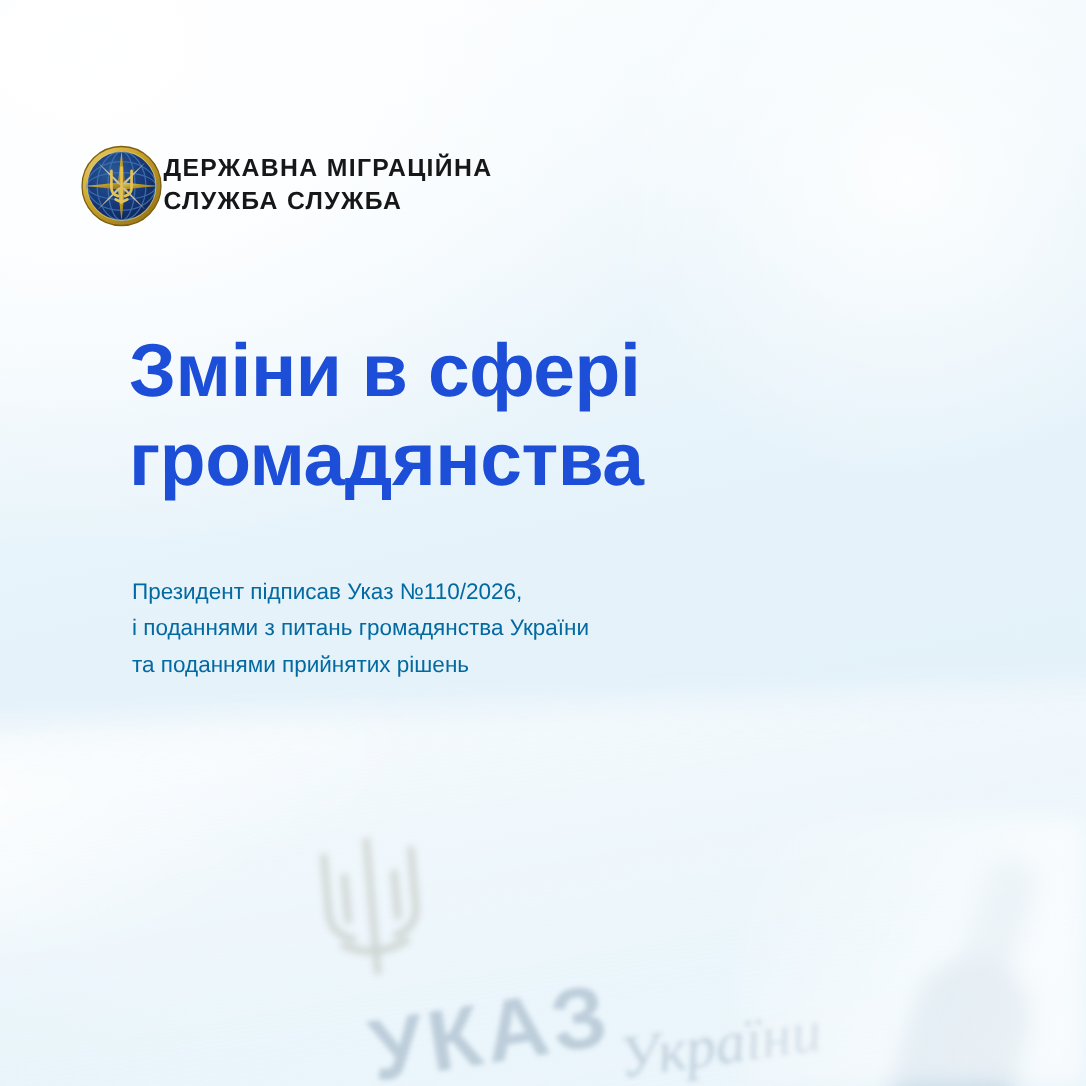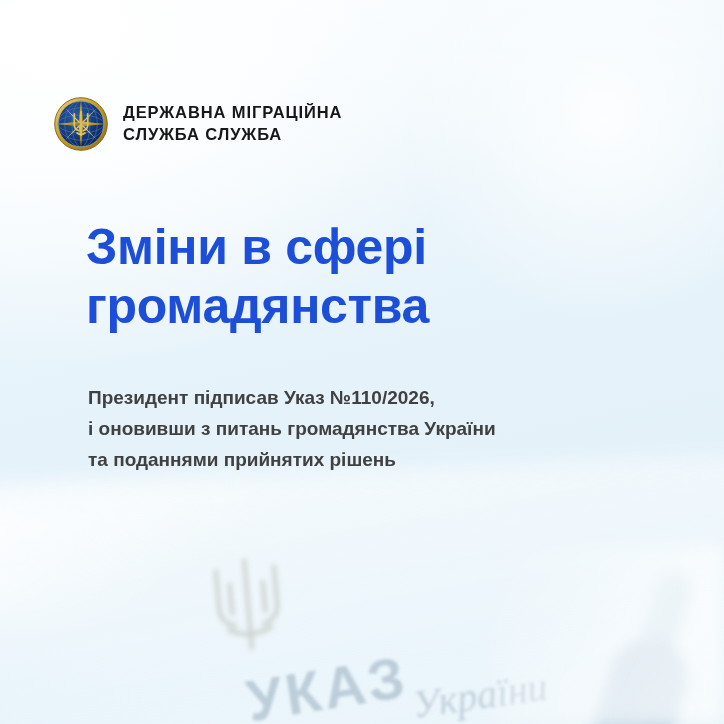--- a/index.html
+++ b/index.html
@@ -148,21 +148,20 @@
     filter: blur(8px);
   }
 
   
   .logo-row {
     position: absolute;
     left: 53px;
     top: 96px;
     display: flex;
     align-items: center;
-    gap: 14px;
   }
   .emblem {
     width: 56px;
     height: 56px;
     flex: 0 0 56px;
   }
   .emblem svg { display: block; width: 100%; height: 100%; }
 
   .logo-text {
     display: flex;
@@ -209,24 +208,24 @@
       #1e3f9e 88%,
       #12309b 100%);
   }
 
   
   .body-copy {
     position: absolute;
     left: 88px;
     top: 383px;
     width: 580px;
-    font-size: 19px;
+    font-size: 15px;
     line-height: 1.62;
-    font-weight: 700;
-    color: #404040;
+    font-weight: 400;
+    color: #0369a1;
   }
   .body-copy p { margin: 0; }
 </style>
 </head>
 <body>
 
 <div id="card">
 
   <div class="bg-base"></div>
   <div class="bg-glow-tr"></div>
@@ -315,17 +314,17 @@
 
   <div class="headline">
     <div>Зміни в сфері</div>
     <div>громадянства</div>
   </div>
 
   <div class="rule"></div>
 
   <div class="body-copy">
     <p>Президент підписав Указ №110/2026,</p>
-    <p>і оновивши з питань громадянства України</p>
+    <p>і поданнями з питань громадянства України</p>
     <p>та поданнями прийнятих рішень</p>
   </div>
 
 </div>
 
 </body></html>

